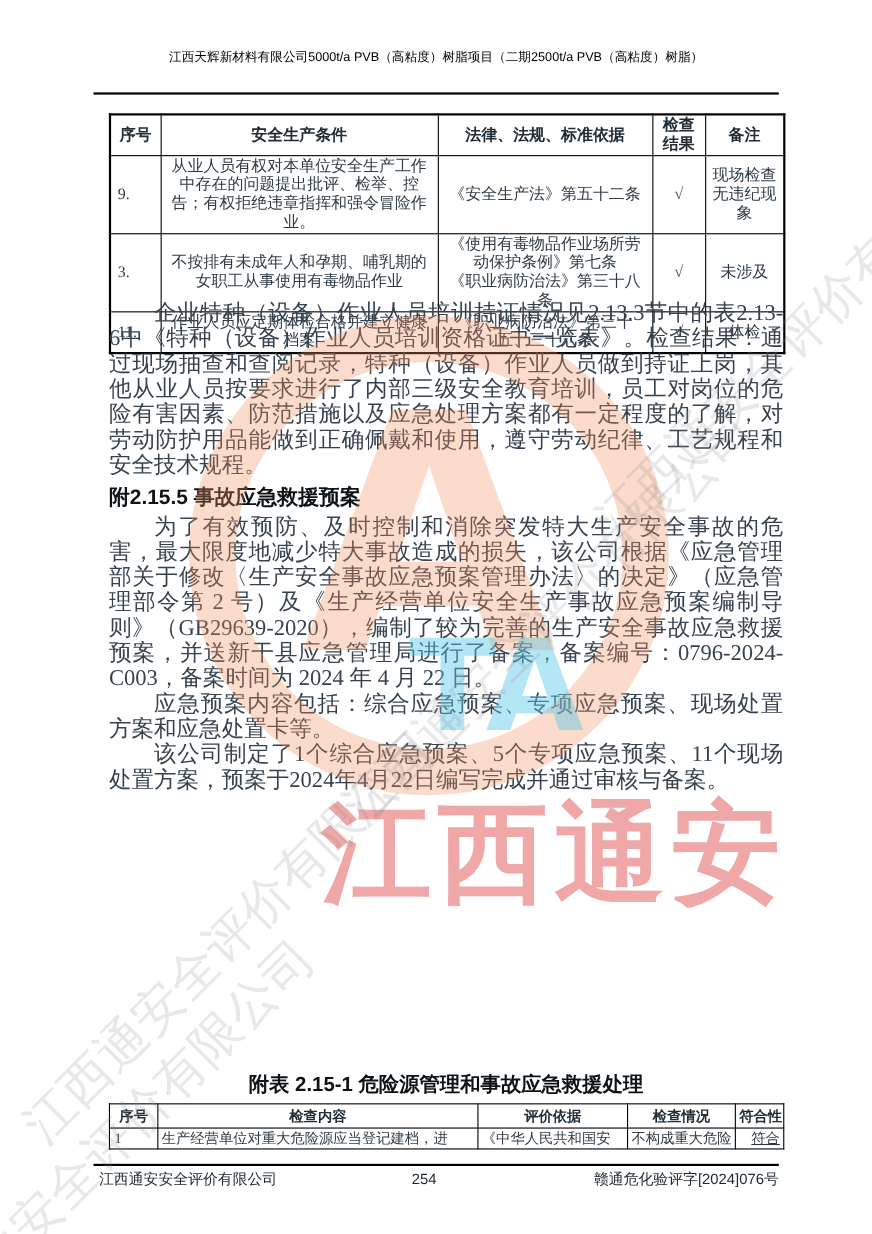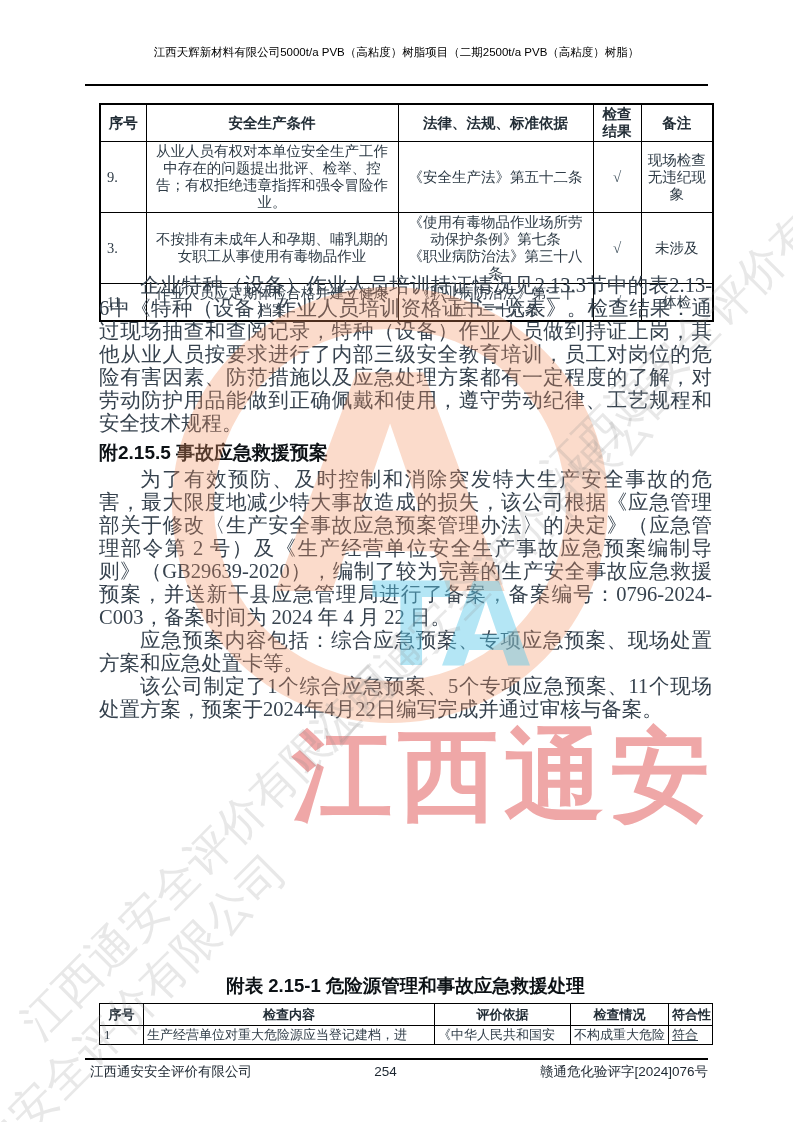--- a/index.html
+++ b/index.html
@@ -28,21 +28,21 @@
   .sp2{margin-top:10px;}
   
   .t2-caption{position:absolute;top:973px;left:99px;width:613px;text-align:center;font-weight:bold;
     font-size:18.5px;color:#0d1216;font-family:"Liberation Sans","DejaVu Sans",sans-serif;}
   .t2{position:absolute;top:1003px;left:99px;width:613px;border-collapse:collapse;table-layout:fixed;
     font-size:13px;line-height:16px;color:#2e3b46;border:1.5px solid #000;}
   .t2 th,.t2 td{border:1px solid #000;padding:0 3px;vertical-align:middle;overflow:hidden;white-space:nowrap;}
   .t2 th{font-weight:bold;text-align:center;color:#222d36;}
   .t2 .no-cell{text-align:left;padding-left:4px;}
   .t2 .left{text-align:left;}
-  .t2 .center{text-align:left;text-decoration:underline;}
+  .t2 .center{text-align:right;text-decoration:underline;}
   
   .footer-rule{position:absolute;top:1058px;left:85px;width:623px;height:1.5px;background:#000;}
   .footer{position:absolute;top:1063px;left:90px;width:618px;display:flex;align-items:baseline;
     font-size:13.5px;color:#1c2630;font-family:"Liberation Sans","DejaVu Sans",sans-serif;gap:28px;}
   .footer .f-left{flex:1;text-align:left;}
   .footer .f-center{flex:0 0 auto;text-align:center;}
   .footer .f-right{flex:1;text-align:right;padding-left:27px;}
   
   .wm-layer{position:absolute;inset:0;pointer-events:none;z-index:5;}
   .wm-ring{position:absolute;left:172px;top:287px;width:352px;height:352px;border-radius:50%;

